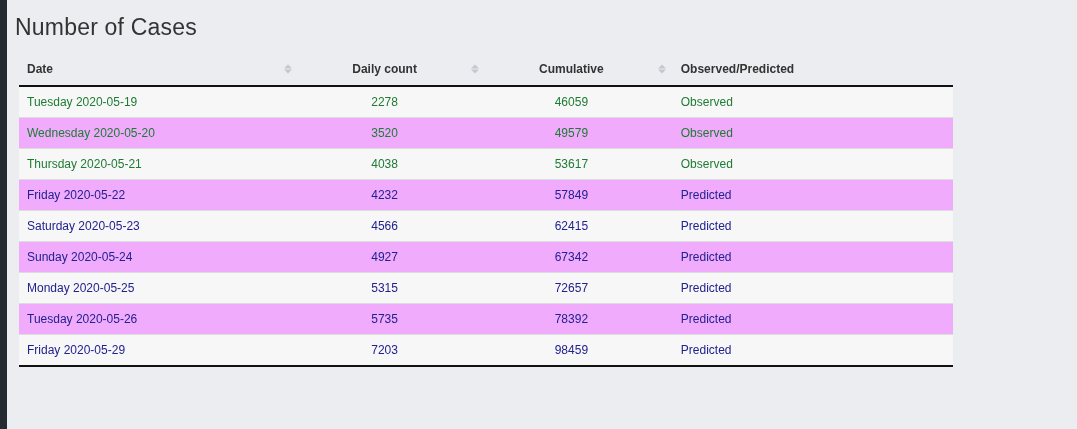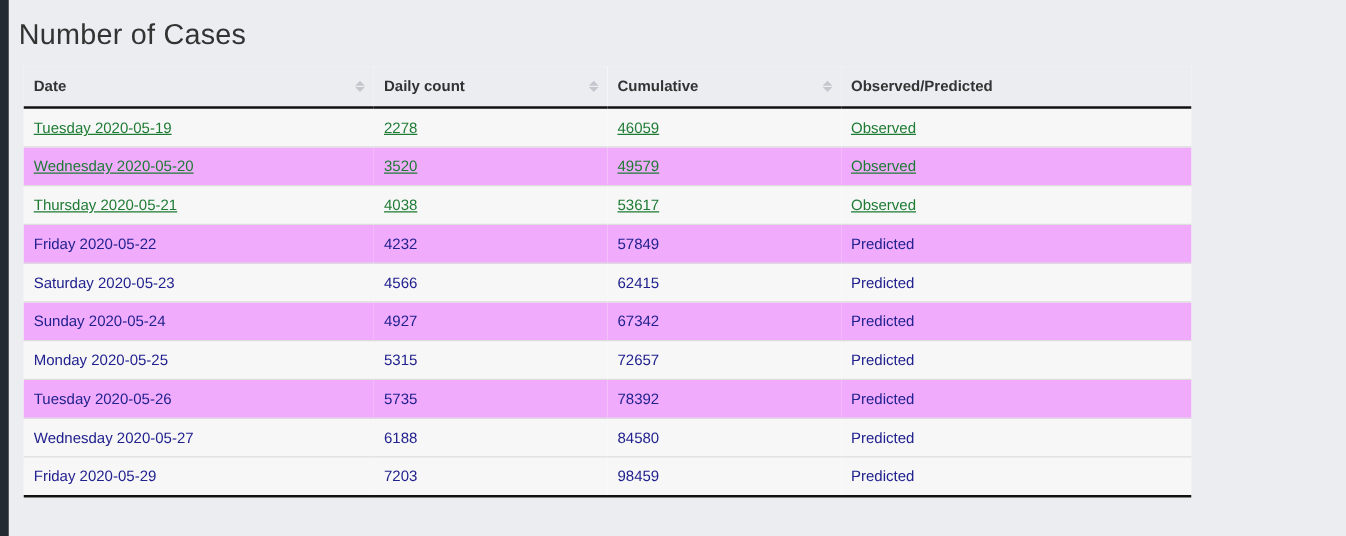--- a/index.html
+++ b/index.html
@@ -45,21 +45,21 @@
     color: #333333;
     font-weight: 700;
     font-size: 12px;
     padding: 9px 24px 9px 8px;
     position: relative;
     border-bottom: 2px solid #111111;
     white-space: nowrap;
   }
   thead th.sortable { cursor: pointer; }
   th.col-left, td.col-left { text-align: left; }
-  th.col-right, td.col-right { text-align: left; }
+  th.col-right, td.col-right { text-align: center; }
   .sort-icon {
     position: absolute;
     right: 7px;
     top: 50%;
     transform: translateY(-50%);
     display: inline-flex;
     flex-direction: column;
     gap: 1px;
   }
   .sort-icon .tri-up {
@@ -75,21 +75,21 @@
     border-top: 4px solid #c4c8ce;
   }
   tbody td {
     padding: 8px 24px 8px 8px;
     line-height: 14px;
     white-space: nowrap;
   }
   tbody tr { background: #f0abfc; }
   tbody tr.stripe { background: #f7f7f7; }
   tbody tr + tr td { border-top: 1px solid #dddddd; }
-  tbody tr.observed td { color: var(--observed, #1e7b34); text-decoration: underline; }
+  tbody tr.observed td { color: var(--observed, #1e7b34); }
   tbody tr.predicted td { color: var(--predicted, #21218f); }
 </style>
 </head>
 <body>
 
 <div class="side-sliver"></div>
 
 <div class="content">
   <div class="page-title">Number of Cases</div>
 
@@ -161,26 +161,20 @@
             <td class="col-right">72657</td>
             <td class="col-left">Predicted</td>
           </tr>
           <tr class="predicted">
             <td class="col-left">Tuesday 2020-05-26</td>
             <td class="col-right">5735</td>
             <td class="col-right">78392</td>
             <td class="col-left">Predicted</td>
           </tr>
           <tr class="stripe predicted">
-            <td class="col-left">Wednesday 2020-05-27</td>
-            <td class="col-right">6188</td>
-            <td class="col-right">84580</td>
-            <td class="col-left">Predicted</td>
-          </tr>
-          <tr class="stripe predicted">
             <td class="col-left">Friday 2020-05-29</td>
             <td class="col-right">7203</td>
             <td class="col-right">98459</td>
             <td class="col-left">Predicted</td>
           </tr>
         </tbody>
     </table>
   </div>
 </div>
 

